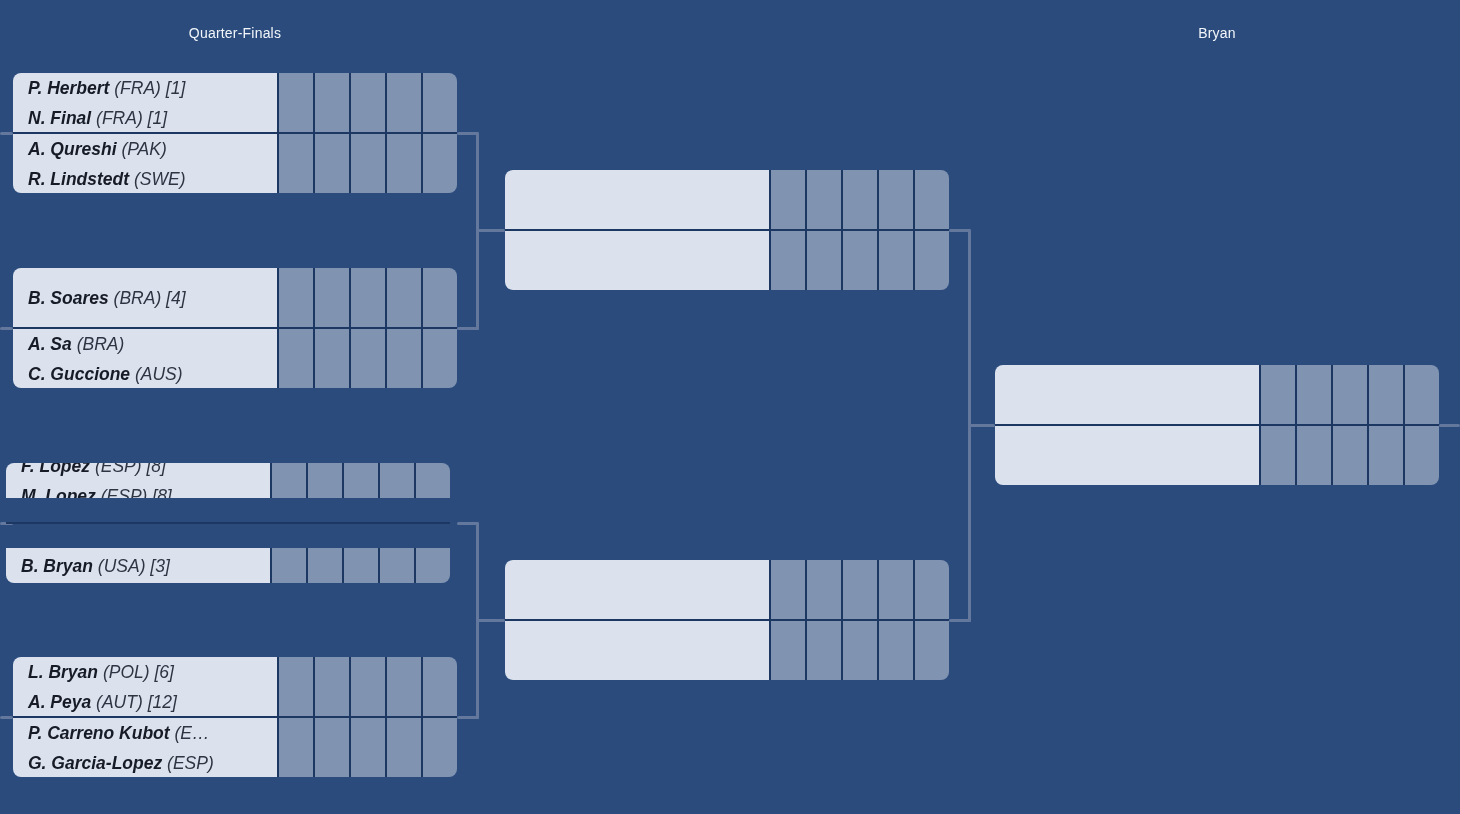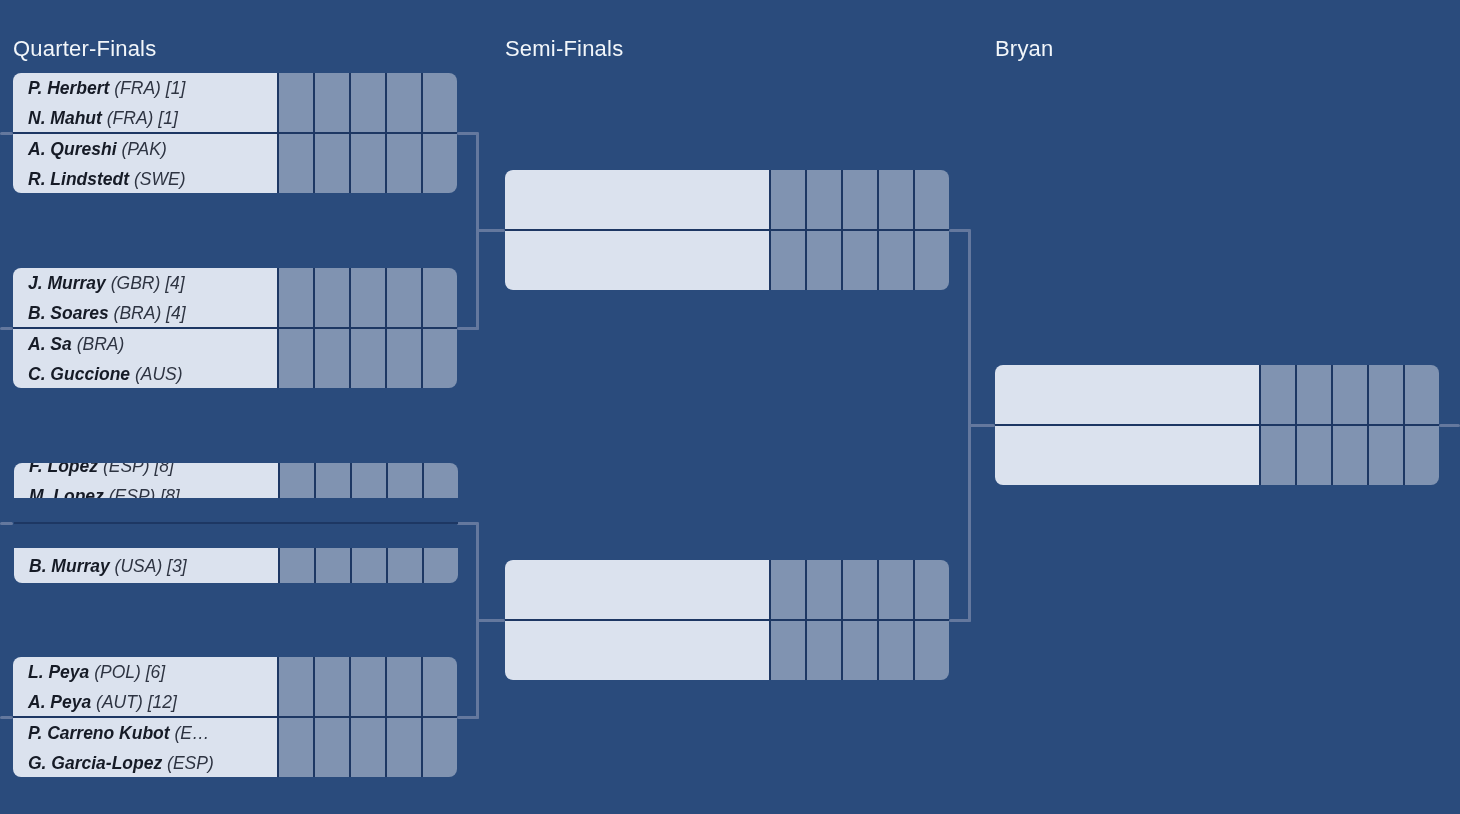--- a/index.html
+++ b/index.html
@@ -4,42 +4,42 @@
 <style>
   html,body { margin:0; padding:0; background:#1e3a5f; }
   .stage {
     position:relative; width:1460px; height:814px; overflow:hidden;
     background:var(--background,#2a4b7c);
     font-family:"Liberation Sans", sans-serif;
   }
 
   
   .col-header {
-    position:absolute; top:36px; text-align:left;
-    color:var(--header-text,#f2f6fa); font-size:22px; font-weight:500;
+    position:absolute; top:25px; text-align:center;
+    color:var(--header-text,#f2f6fa); font-size:14px; font-weight:500;
     letter-spacing:.2px;
   }
   .col-header.qf { left:13px;  width:444px; }
   .col-header.sf { left:505px; width:444px; }
   .col-header.f  { left:995px; width:444px; }
 
   
   .conn { position:absolute; background:var(--connector,#64789e); border-radius:1.5px; }
   .conn.h { height:3px; }
   .conn.v { width:3px; }
 
   
   .match {
     position:absolute; width:444px; height:120px;
     border-radius:8px; overflow:hidden;
     display:flex; flex-direction:column;font-style:italic;
   }
   .match.qf1 { left:13px;  top:73px;  }
   .match.qf2 { left:13px;  top:268px; }
-  .match.qf3 { left:14px;  top:463px;gap:24px; }
+  .match.qf3 { left:6px;  top:463px;gap:24px; }
   .match.qf4 { left:13px;  top:657px; }
   .match.sf1 { left:505px; top:170px; }
   .match.sf2 { left:505px; top:560px; }
   .match.fin { left:995px; top:365px; }
 
   .team-row { flex:1; display:flex; min-height:0; }
   .divider  { height:2px; background:var(--divider-dark,#1d3763); flex:none; }
 
   .names {
     width:264px; flex:none; box-sizing:border-box;
@@ -55,21 +55,20 @@
   .cells { flex:1; display:flex; }
   .cell  { flex:1; background:var(--score-cell,#8093b1);
            border-left:2px solid var(--divider-dark,#1d3763); }
 </style>
 </head>
 <body>
 
 <div class="stage">
 
   <div class="col-header qf">Quarter-Finals</div>
-  <div class="col-header sf">Semi-Finals</div>
   <div class="col-header f">Bryan</div>
 
   <div class="conn h" style="left:0;top:131.5px;width:13px"></div>
   <div class="conn h" style="left:0;top:326.5px;width:13px"></div>
   <div class="conn h" style="left:0;top:521.5px;width:13px"></div>
   <div class="conn h" style="left:0;top:715.5px;width:13px"></div>
 
   <div class="conn h" style="left:457px;top:131.5px;width:22px"></div>
   <div class="conn h" style="left:457px;top:326.5px;width:22px"></div>
   <div class="conn v" style="left:476px;top:131.5px;height:198px"></div>
@@ -84,21 +83,21 @@
   <div class="conn h" style="left:949px;top:618.5px;width:22px"></div>
   <div class="conn v" style="left:968px;top:228.5px;height:393px"></div>
   <div class="conn h" style="left:968px;top:423.5px;width:27px"></div>
 
   <div class="conn h" style="left:1439px;top:423.5px;width:21px"></div>
 
   <div class="match qf1">
     <div class="team-row">
       <div class="names">
         <div class="line"><span class="pname">P. Herbert</span> <span class="pdetail">(FRA) [1]</span></div>
-        <div class="line"><span class="pname">N. Mahut</span> <span class="pdetail">(FRA) [1]</span></div>
+        <div class="line"><span class="pname">N. Final</span> <span class="pdetail">(FRA) [1]</span></div>
       </div>
       <div class="cells">
           <div class="cell"></div>
           <div class="cell"></div>
           <div class="cell"></div>
           <div class="cell"></div>
           <div class="cell"></div>
         </div>
     </div>
     <div class="divider"></div>
@@ -113,21 +112,20 @@
           <div class="cell"></div>
           <div class="cell"></div>
           <div class="cell"></div>
         </div>
     </div>
   </div>
 
   <div class="match qf2">
     <div class="team-row">
       <div class="names">
-        <div class="line"><span class="pname">J. Murray</span> <span class="pdetail">(GBR) [4]</span></div>
         <div class="line"><span class="pname">B. Soares</span> <span class="pdetail">(BRA) [4]</span></div>
       </div>
       <div class="cells">
           <div class="cell"></div>
           <div class="cell"></div>
           <div class="cell"></div>
           <div class="cell"></div>
           <div class="cell"></div>
         </div>
     </div>
@@ -157,36 +155,36 @@
           <div class="cell"></div>
           <div class="cell"></div>
           <div class="cell"></div>
           <div class="cell"></div>
           <div class="cell"></div>
         </div>
     </div>
     <div class="divider"></div>
     <div class="team-row">
       <div class="names">
-        <div class="line"><span class="pname">B. Murray</span> <span class="pdetail">(USA) [3]</span></div>
+        <div class="line"><span class="pname">B. Bryan</span> <span class="pdetail">(USA) [3]</span></div>
       </div>
       <div class="cells">
           <div class="cell"></div>
           <div class="cell"></div>
           <div class="cell"></div>
           <div class="cell"></div>
           <div class="cell"></div>
         </div>
     </div>
   </div>
 
   <div class="match qf4">
     <div class="team-row">
       <div class="names">
-        <div class="line"><span class="pname">L. Peya</span> <span class="pdetail">(POL) [6]</span></div>
+        <div class="line"><span class="pname">L. Bryan</span> <span class="pdetail">(POL) [6]</span></div>
         <div class="line"><span class="pname">A. Peya</span> <span class="pdetail">(AUT) [12]</span></div>
       </div>
       <div class="cells">
           <div class="cell"></div>
           <div class="cell"></div>
           <div class="cell"></div>
           <div class="cell"></div>
           <div class="cell"></div>
         </div>
     </div>

